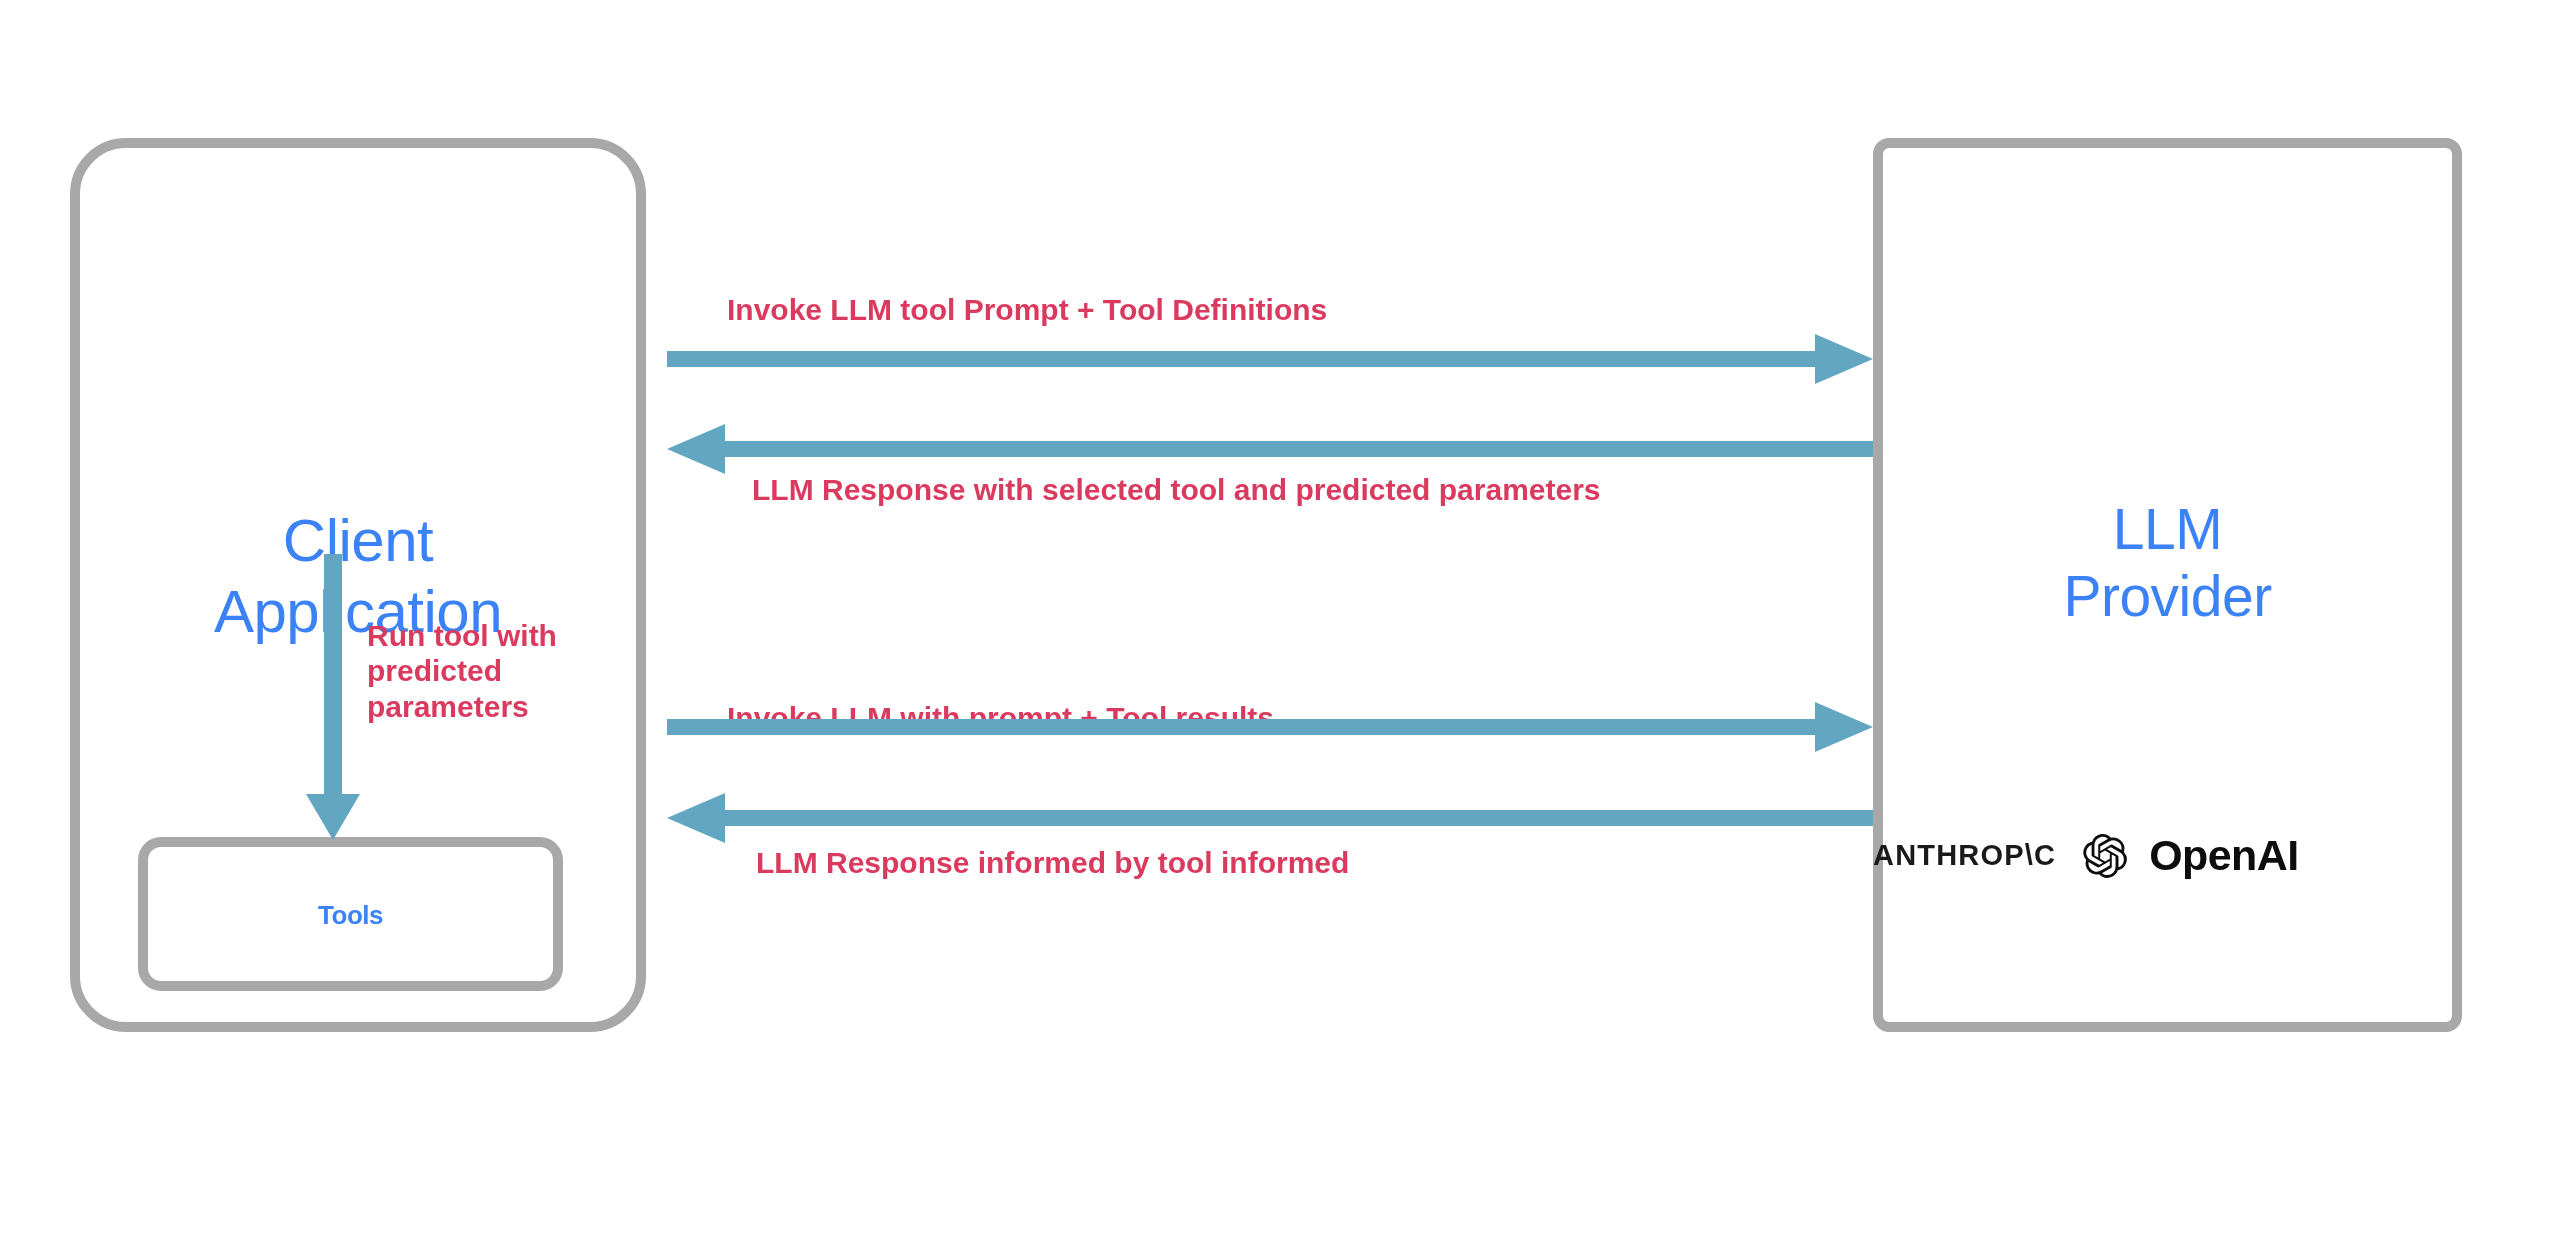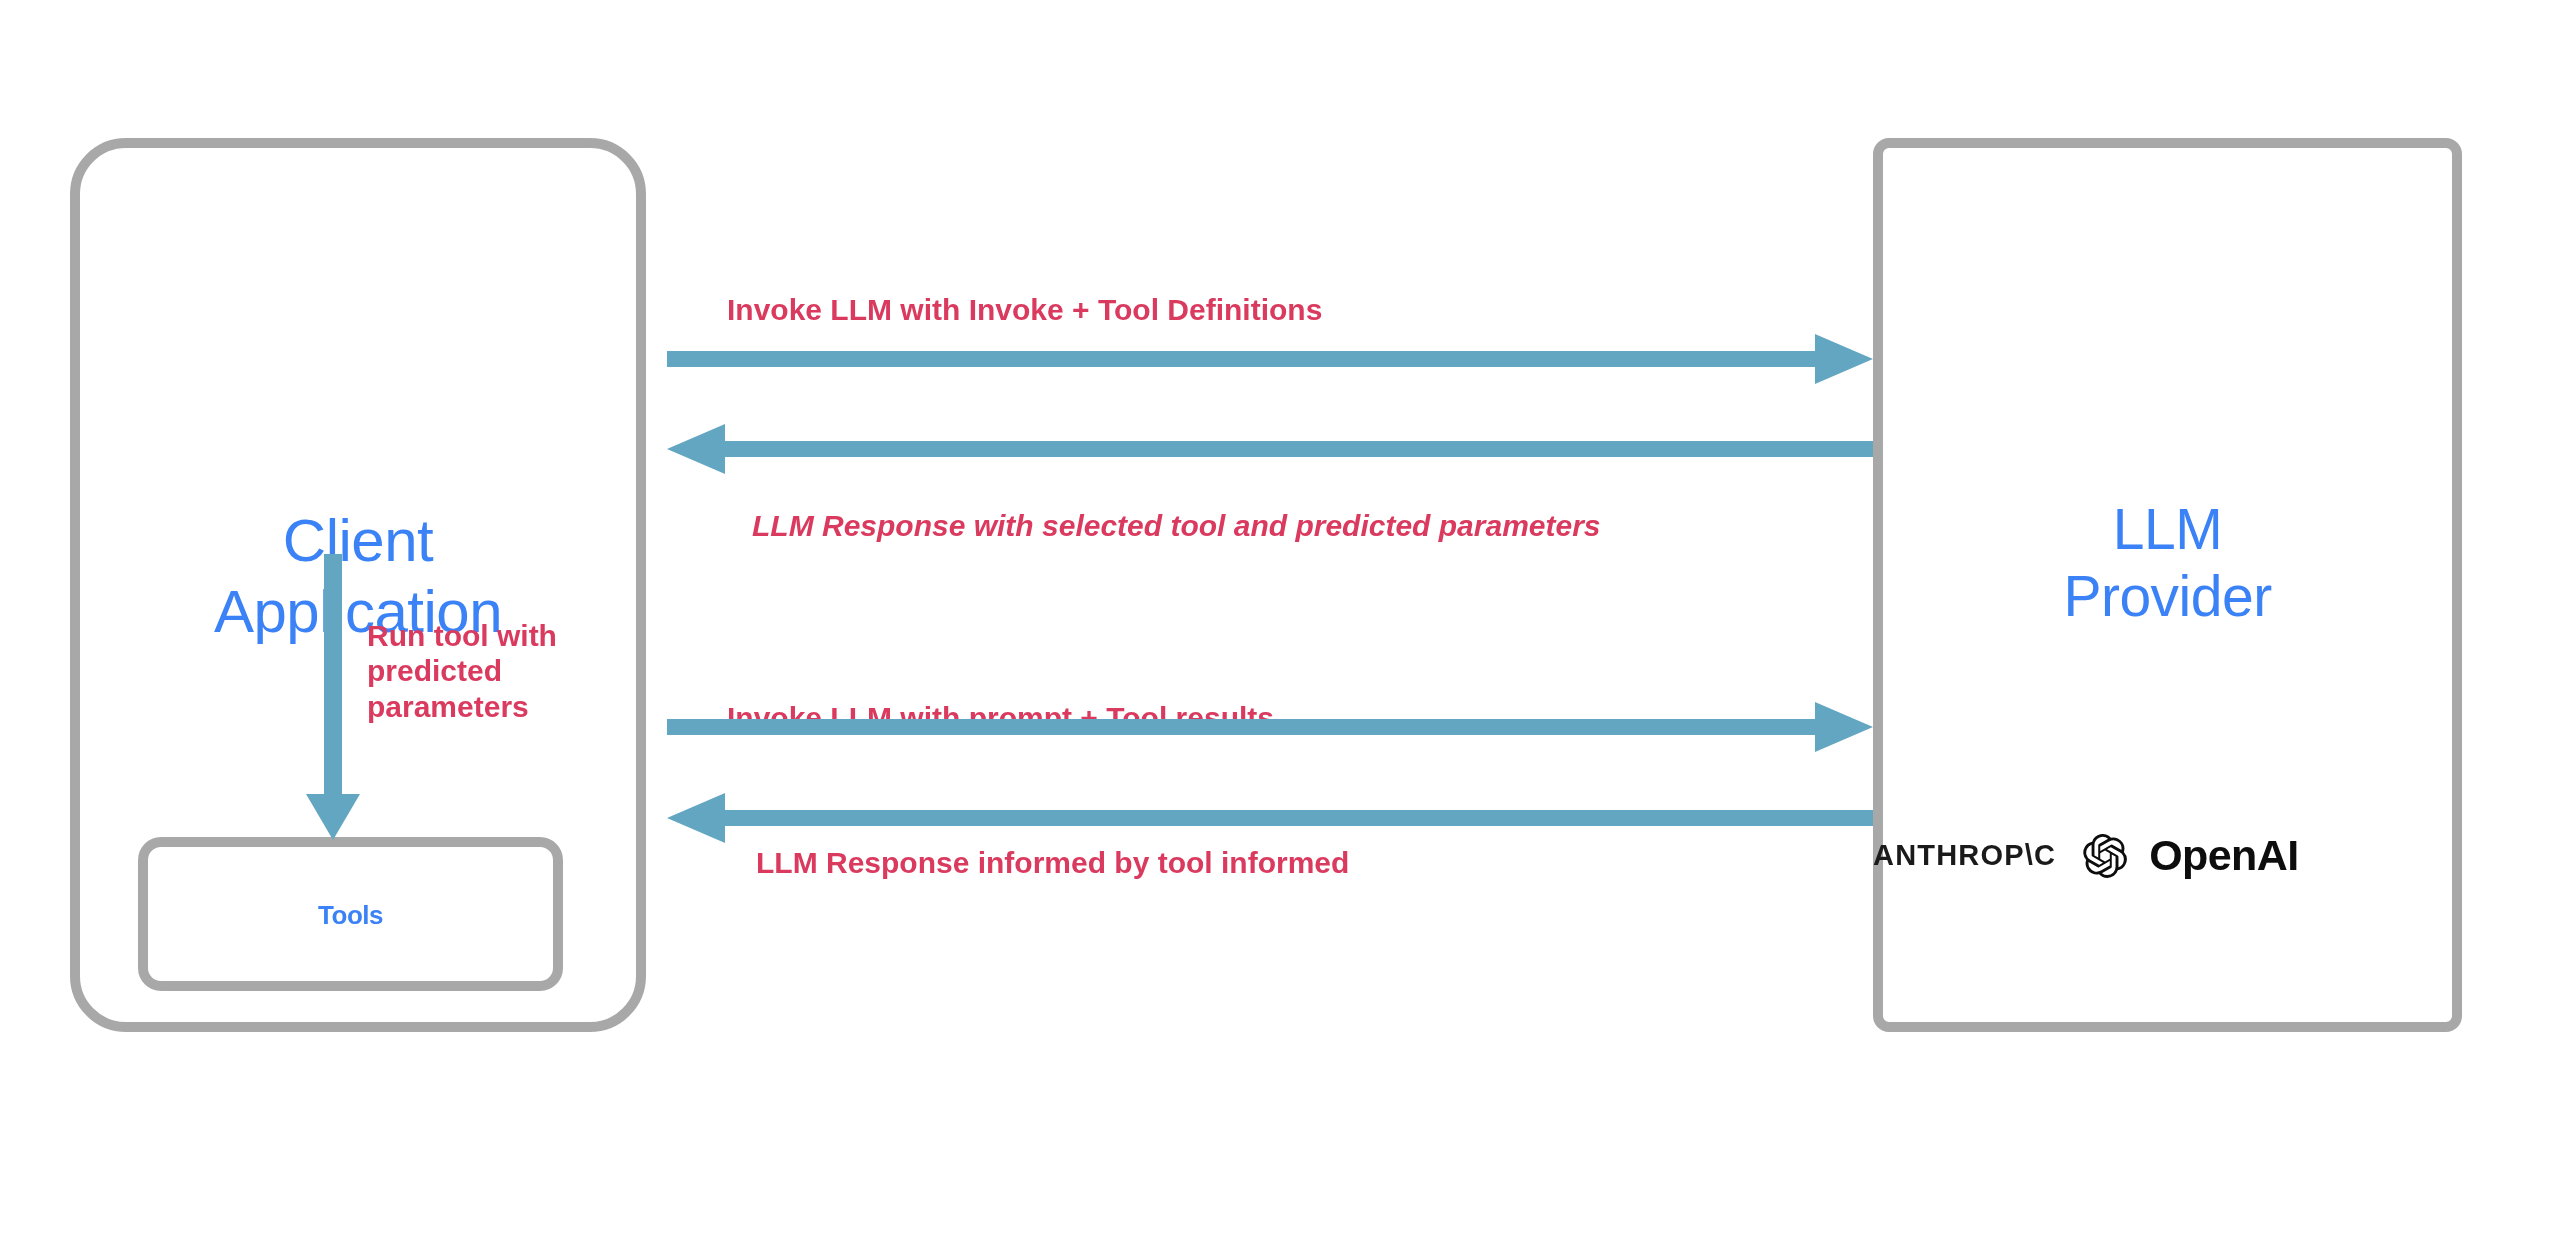--- a/index.html
+++ b/index.html
@@ -141,21 +141,21 @@
   
   .arrow-label {
     position: absolute;
     color: #db3a5f;
     font-size: 30px;
     font-weight: 700;
     white-space: nowrap;
     line-height: 1.22;
   }
   #label-1 { left: 727px;  top: 292px; }
-  #label-2 { left: 752px;  top: 508px; font-style: italic; }
+  #label-2 { left: 752px;  top: 472px; }
   #label-3 { left: 727px;  top: 653px; margin-top: 47px; }
   #label-4 { left: 756px;  top: 845px; }
   #label-tools {
     left: 367px;
     top: 618px;
     width: 261px;
     white-space: pre-line;
     line-height: 1.18;
   }
 
@@ -213,21 +213,21 @@
   <div id="provider-logos">
     <div id="anthropic-wordmark">ANTHROP\C</div>
     <div id="openai-logo">
       <svg id="openai-mark" width="44" height="44" viewBox="0 0 24 24" aria-hidden="true">
         <path fill="#0d0d0d" d="M22.282 9.821a5.985 5.985 0 0 0-.516-4.91 6.046 6.046 0 0 0-6.51-2.9A6.065 6.065 0 0 0 4.981 4.18a5.985 5.985 0 0 0-3.998 2.9 6.046 6.046 0 0 0 .743 7.097 5.98 5.98 0 0 0 .51 4.911 6.051 6.051 0 0 0 6.515 2.9A5.985 5.985 0 0 0 13.26 24a6.056 6.056 0 0 0 5.772-4.206 5.99 5.99 0 0 0 3.997-2.9 6.056 6.056 0 0 0-.747-7.073zM13.26 22.43a4.476 4.476 0 0 1-2.876-1.04l.141-.081 4.779-2.758a.795.795 0 0 0 .392-.681v-6.737l2.02 1.168a.071.071 0 0 1 .038.052v5.583a4.504 4.504 0 0 1-4.494 4.494zM3.6 18.304a4.47 4.47 0 0 1-.535-3.014l.142.085 4.783 2.759a.771.771 0 0 0 .78 0l5.843-3.369v2.332a.08.08 0 0 1-.033.062L9.74 19.95a4.5 4.5 0 0 1-6.14-1.646zM2.34 7.896a4.485 4.485 0 0 1 2.366-1.973V11.6a.766.766 0 0 0 .388.676l5.815 3.355-2.02 1.168a.076.076 0 0 1-.071 0l-4.83-2.786A4.504 4.504 0 0 1 2.34 7.872zm16.597 3.855-5.833-3.387L15.119 7.2a.076.076 0 0 1 .071 0l4.83 2.791a4.494 4.494 0 0 1-.676 8.105v-5.678a.79.79 0 0 0-.407-.667zm2.01-3.023-.141-.085-4.774-2.782a.776.776 0 0 0-.785 0L9.409 9.23V6.897a.066.066 0 0 1 .028-.061l4.83-2.787a4.5 4.5 0 0 1 6.68 4.66zM8.307 12.863l-2.02-1.164a.08.08 0 0 1-.038-.057V6.075a4.5 4.5 0 0 1 7.375-3.453l-.142.08L8.704 5.46a.795.795 0 0 0-.393.681zm1.097-2.365 2.602-1.5 2.607 1.5v2.999l-2.597 1.5-2.607-1.5z"></path>
       </svg>
       <div id="openai-wordmark">OpenAI</div>
     </div>
   </div>
 
-  <div class="arrow-label" id="label-1">Invoke LLM with Invoke + Tool Definitions</div>
+  <div class="arrow-label" id="label-1">Invoke LLM tool Prompt + Tool Definitions</div>
   <div class="h-arrow" id="arrow-1">
     <div class="h-shaft"></div>
     <div class="h-head right"></div>
   </div>
 
   <div class="h-arrow" id="arrow-2">
     <div class="h-shaft"></div>
     <div class="h-head left"></div>
   </div>
   <div class="arrow-label" id="label-2">LLM Response with selected tool and predicted parameters</div>

